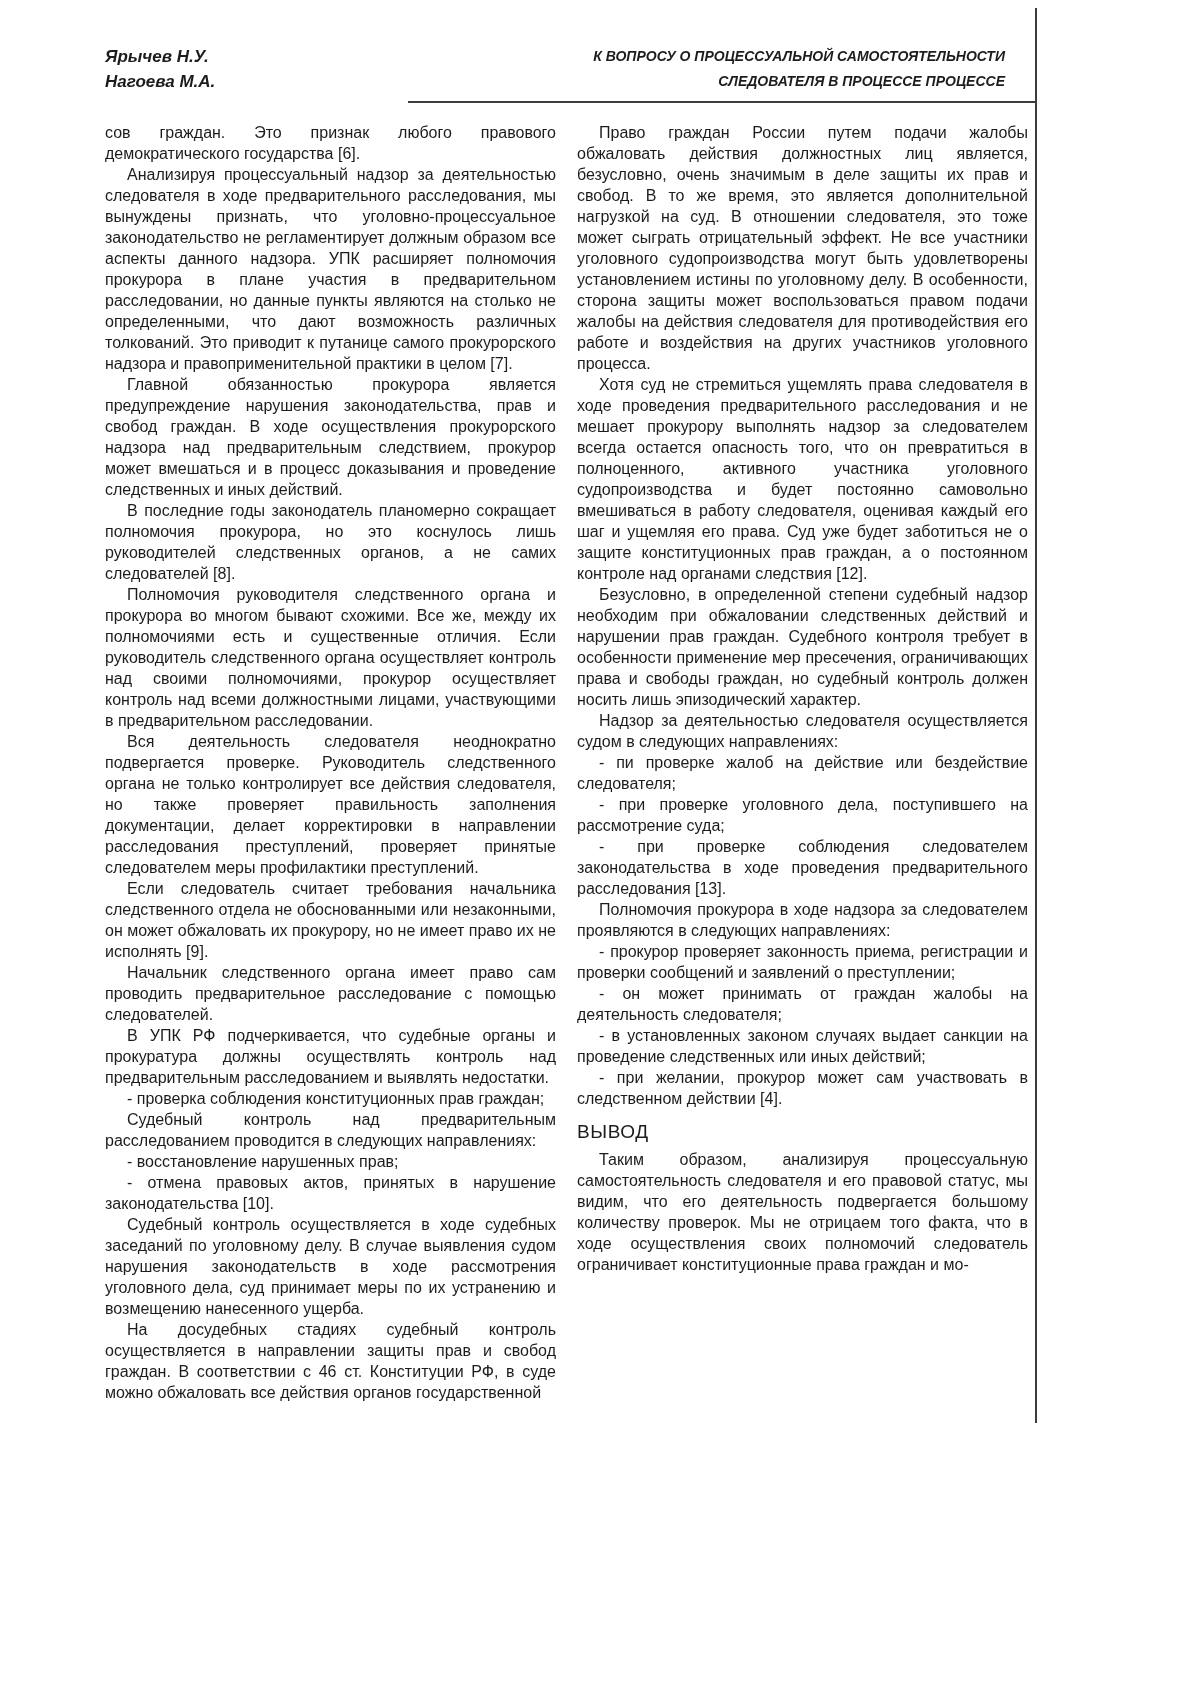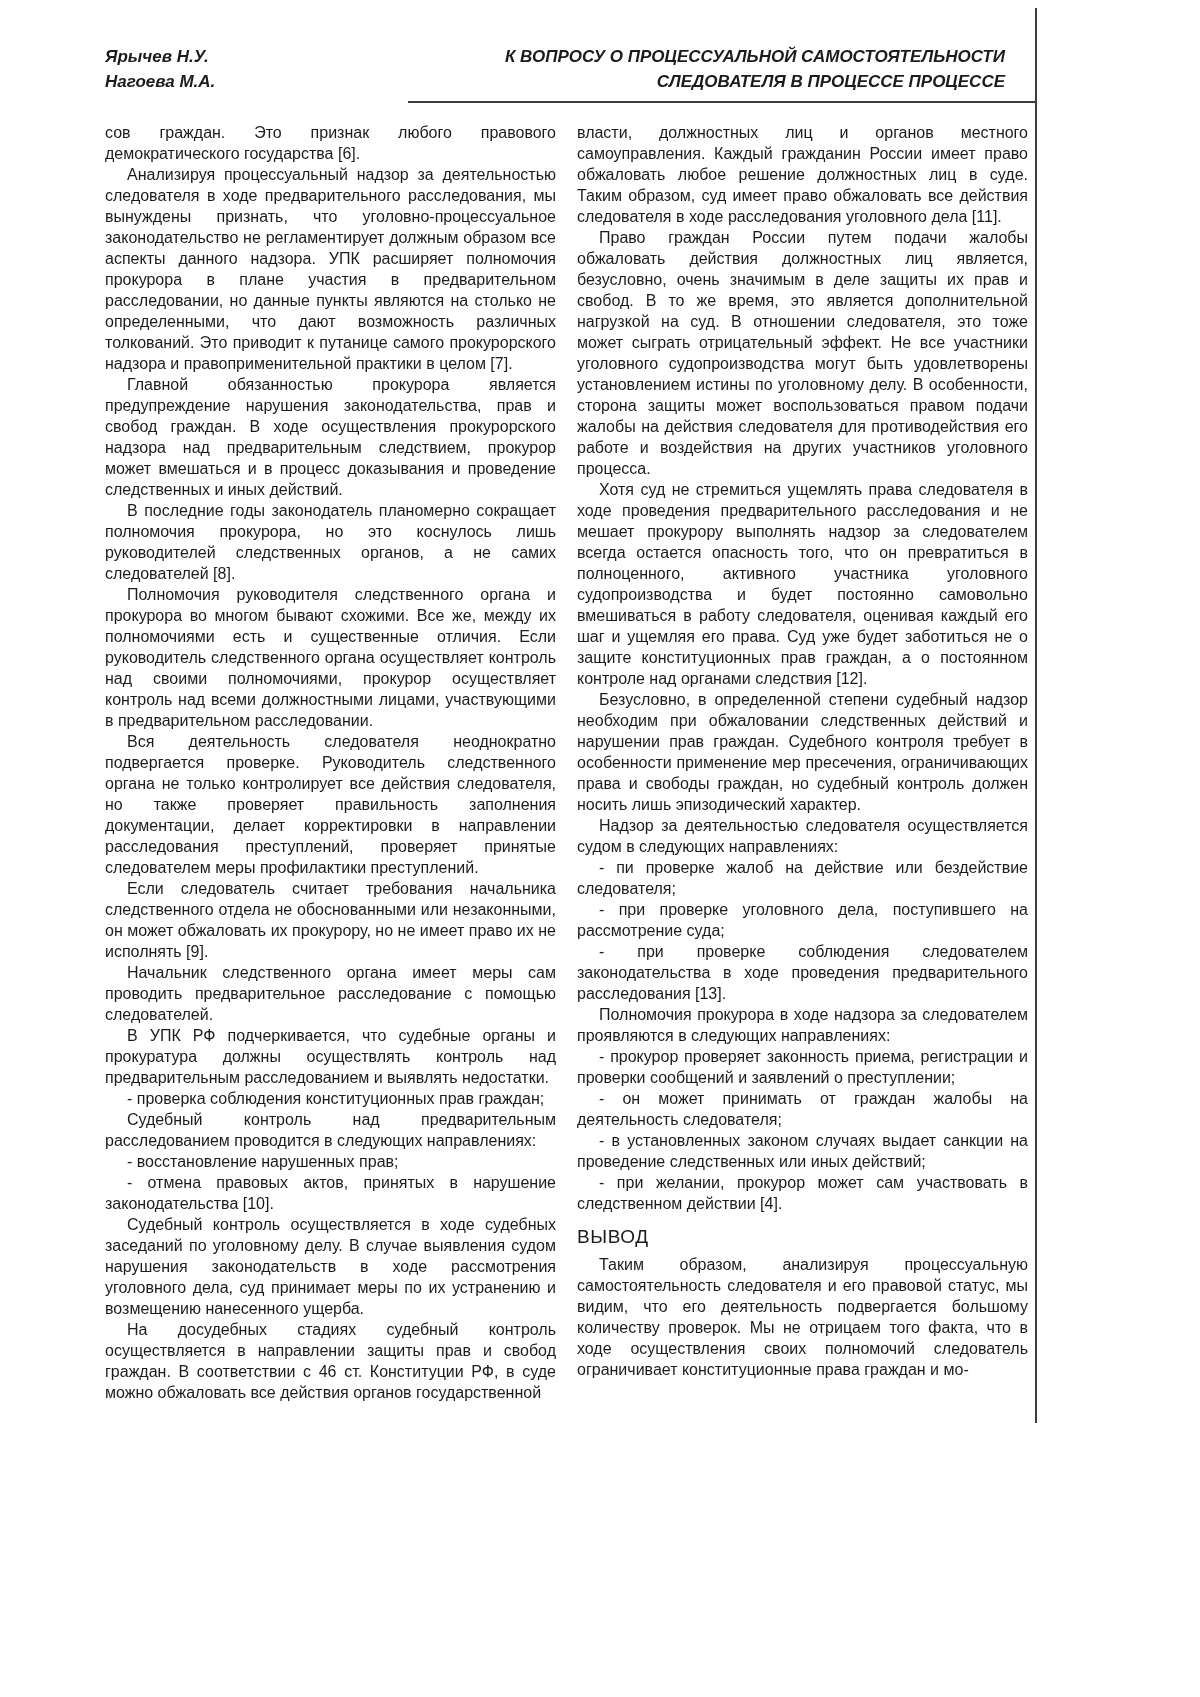--- a/index.html
+++ b/index.html
@@ -22,21 +22,21 @@
     font-size: 17px;
     line-height: 25px;
   }
   .title {
     position: absolute;
     right: 195px;
     top: 44px;
     text-align: right;
     font-weight: bold;
     font-style: italic;
-    font-size: 17px;
+    font-size: 14px;
     line-height: 25px;
   }
   .header-rule {
     position: absolute;
     left: 408px;
     top: 101px;
     width: 629px;
     height: 2px;
     background: #3d3d3d;
   }
@@ -131,32 +131,31 @@
   <main class="columns">
 
     <section class="col">
       <p class="cont">сов граждан. Это признак любого правового демократического государства [6].</p>
       <p>Анализируя процессуальный надзор за деятельностью следователя в ходе предварительного расследования, мы вынуждены признать, что уголовно-процессуальное законодательство не регламентирует должным образом все аспекты данного надзора. УПК расширяет полномочия прокурора в плане участия в предварительном расследовании, но данные пункты являются на столько не определенными, что дают возможность различных толкований. Это приводит к путанице самого прокурорского надзора и правоприменительной практики в целом [7].</p>
       <p>Главной обязанностью прокурора является предупреждение нарушения законодательства, прав и свобод граждан. В ходе осуществления прокурорского надзора над предварительным следствием, прокурор может вмешаться и в процесс доказывания и проведение следственных и иных действий.</p>
       <p>В последние годы законодатель планомерно сокращает полномочия прокурора, но это коснулось лишь руководителей следственных органов, а не самих следователей [8].</p>
       <p>Полномочия руководителя следственного органа и прокурора во многом бывают схожими. Все же, между их полномочиями есть и существенные отличия. Если руководитель следственного органа осуществляет контроль над своими полномочиями, прокурор осуществляет контроль над всеми должностными лицами, участвующими в предварительном расследовании.</p>
       <p>Вся деятельность следователя неоднократно подвергается проверке. Руководитель следственного органа не только контролирует все действия следователя, но также проверяет правильность заполнения документации, делает корректировки в направлении расследования преступлений, проверяет принятые следователем меры профилактики преступлений.</p>
       <p>Если следователь считает требования начальника следственного отдела не обоснованными или незаконными, он может обжаловать их прокурору, но не имеет право их не исполнять [9].</p>
-      <p>Начальник следственного органа имеет меры сам проводить предварительное расследование с помощью следователей.</p>
+      <p>Начальник следственного органа имеет право сам проводить предварительное расследование с помощью следователей.</p>
       <p>В УПК РФ подчеркивается, что судебные органы и прокуратура должны осуществлять контроль над предварительным расследованием и выявлять недостатки.</p>
       <p>- проверка соблюдения конституционных прав граждан;</p>
       <p>Судебный контроль над предварительным расследованием проводится в следующих направлениях:</p>
       <p>- восстановление нарушенных прав;</p>
       <p>- отмена правовых актов, принятых в нарушение законодательства [10].</p>
       <p>Судебный контроль осуществляется в ходе судебных заседаний по уголовному делу. В случае выявления судом нарушения законодательств в ходе рассмотрения уголовного дела, суд принимает меры по их устранению и возмещению нанесенного ущерба.</p>
       <p>На досудебных стадиях судебный контроль осуществляется в направлении защиты прав и свобод граждан. В соответствии с 46 ст. Конституции РФ, в суде можно обжаловать все действия органов государственной</p>
     </section>
 
     <section class="col">
-      <p class="cont">власти, должностных лиц и органов местного самоуправления. Каждый гражданин России имеет право обжаловать любое решение должностных лиц в суде. Таким образом, суд имеет право обжаловать все действия следователя в ходе расследования уголовного дела [11].</p>
       <p>Право граждан России путем подачи жалобы обжаловать действия должностных лиц является, безусловно, очень значимым в деле защиты их прав и свобод. В то же время, это является дополнительной нагрузкой на суд. В отношении следователя, это тоже может сыграть отрицательный эффект. Не все участники уголовного судопроизводства могут быть удовлетворены установлением истины по уголовному делу. В особенности, сторона защиты может воспользоваться правом подачи жалобы на действия следователя для противодействия его работе и воздействия на других участников уголовного процесса.</p>
       <p>Хотя суд не стремиться ущемлять права следователя в ходе проведения предварительного расследования и не мешает прокурору выполнять надзор за следователем всегда остается опасность того, что он превратиться в полноценного, активного участника уголовного судопроизводства и будет постоянно самовольно вмешиваться в работу следователя, оценивая каждый его шаг и ущемляя его права. Суд уже будет заботиться не о защите конституционных прав граждан, а о постоянном контроле над органами следствия [12].</p>
       <p>Безусловно, в определенной степени судебный надзор необходим при обжаловании следственных действий и нарушении прав граждан. Судебного контроля требует в особенности применение мер пресечения, ограничивающих права и свободы граждан, но судебный контроль должен носить лишь эпизодический характер.</p>
       <p>Надзор за деятельностью следователя осуществляется судом в следующих направлениях:</p>
       <p>- пи проверке жалоб на действие или бездействие следователя;</p>
       <p>- при проверке уголовного дела, поступившего на рассмотрение суда;</p>
       <p>- при проверке соблюдения следователем законодательства в ходе проведения предварительного расследования [13].</p>
       <p>Полномочия прокурора в ходе надзора за следователем проявляются в следующих направлениях:</p>
       <p>- прокурор проверяет законность приема, регистрации и проверки сообщений и заявлений о преступлении;</p>
       <p>- он может принимать от граждан жалобы на деятельность следователя;</p>

